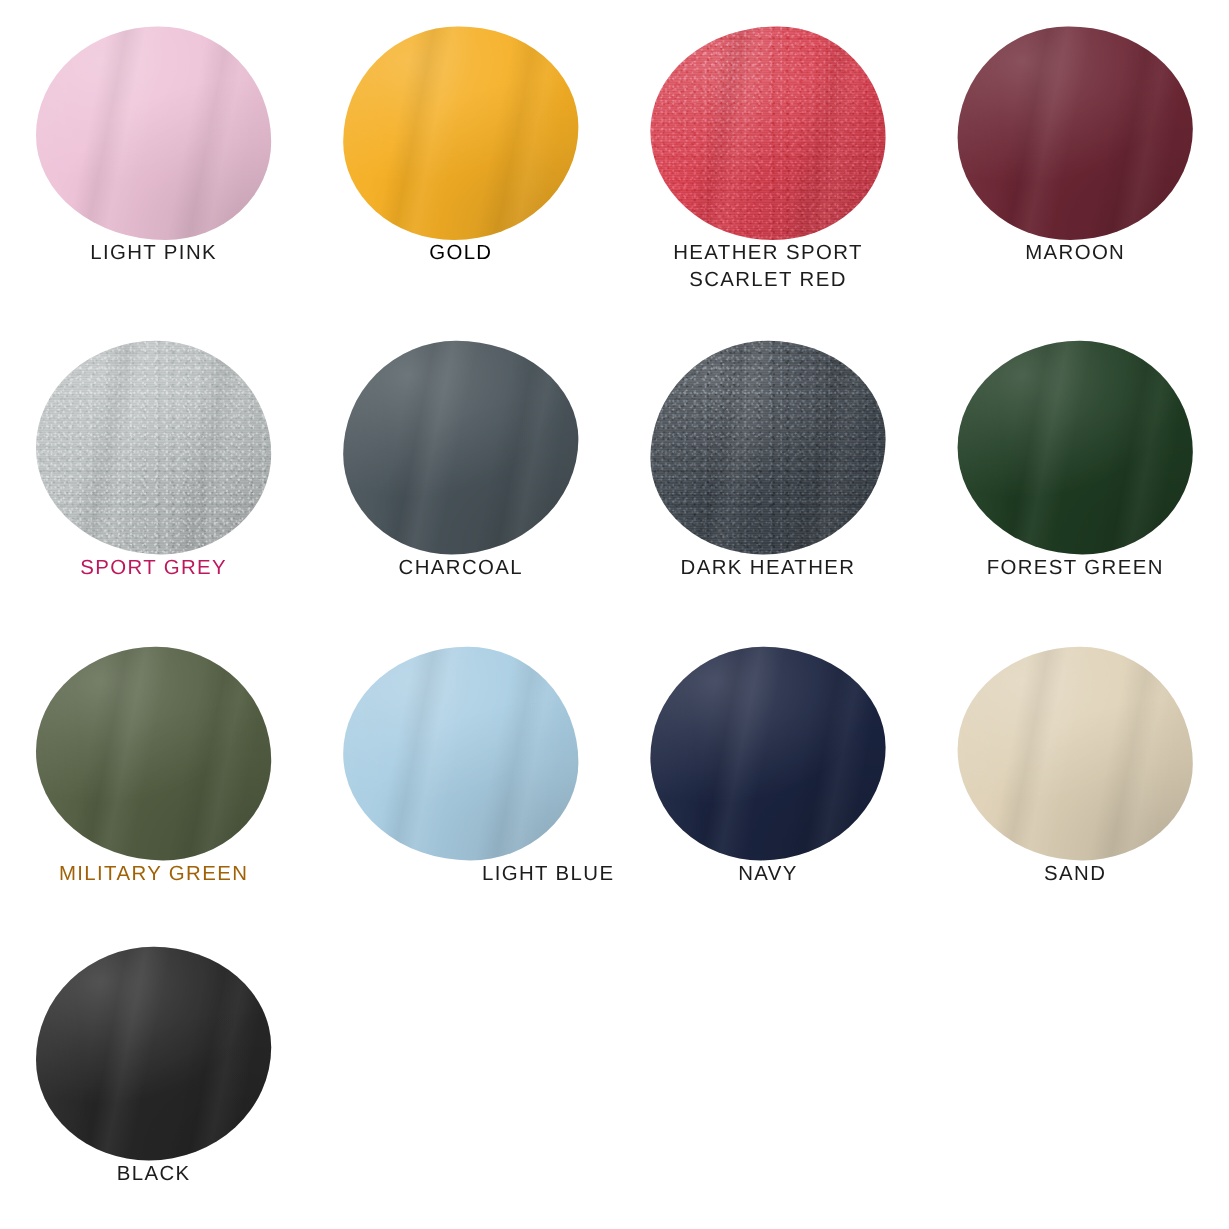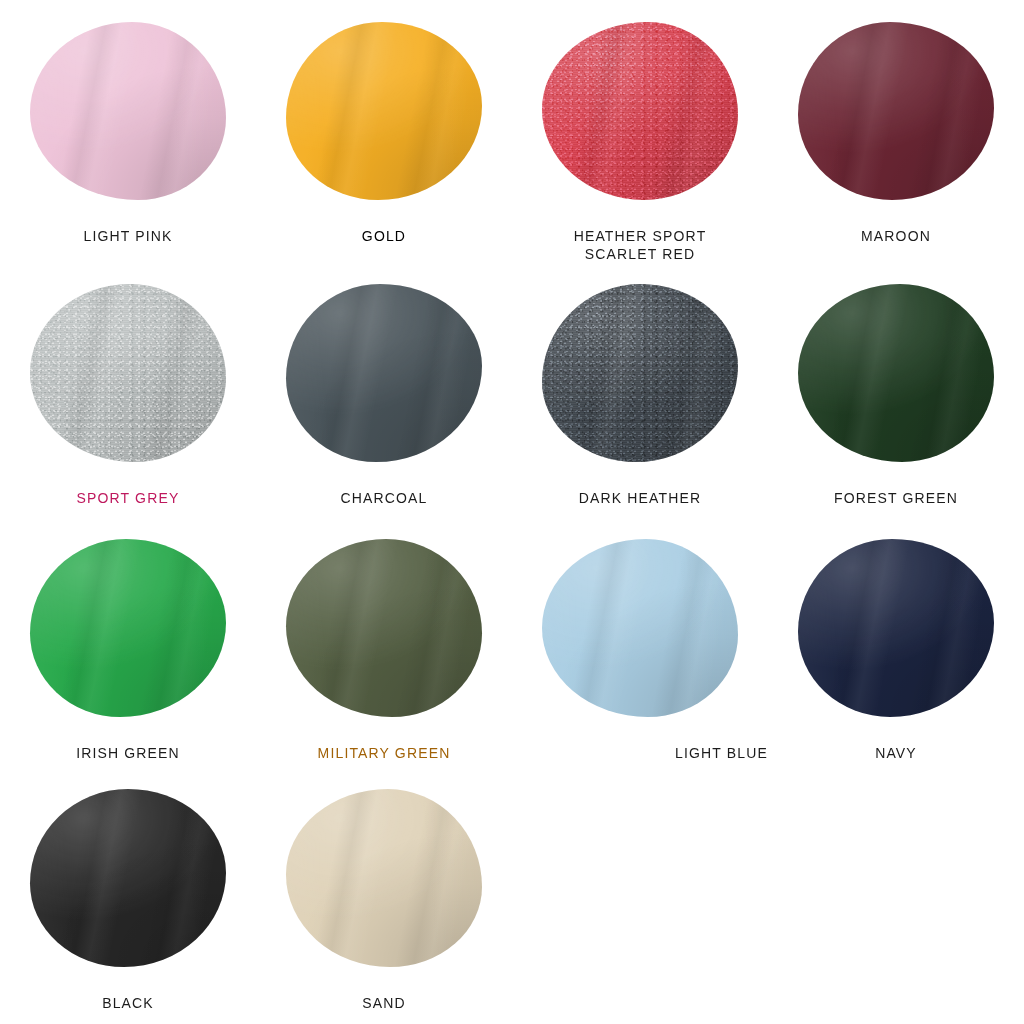--- a/index.html
+++ b/index.html
@@ -131,25 +131,25 @@
       rgba(255,255,255,0.14) 1px,
       rgba(0,0,0,0.10) 1px,
       rgba(0,0,0,0.10) 2px);
   }
 
   .blob:not(.heather) .speckle,
   .blob:not(.heather) .knit { display: none; }
 
   
   .swatch-label {
-    margin-top: 28px;
+    margin-top: 0;
     width: 100%;
     text-align: center;
     font-family: "Liberation Sans", sans-serif;
-    font-size: 14px;
+    font-size: 17px;
     font-weight: 400;
     letter-spacing: 1.15px;
     line-height: 1.28;
     color: #1c1c1c;
     text-transform: uppercase;
     white-space: pre-line;
   }
 </style>
 </head>
 <body>
@@ -208,47 +208,41 @@
       <div class="swatch-label" style="color: rgb(28, 28, 28);">DARK HEATHER</div>
     </div>
     <div class="swatch-cell">
       <div class="blob-wrap">
         <div class="blob" style="background-color: rgb(31, 60, 34); border-radius: 52% 48% 47% 53% / 50% 52% 48% 50%;"></div>
       </div>
       <div class="swatch-label" style="color: rgb(28, 28, 28);">FOREST GREEN</div>
     </div>
     <div class="swatch-cell">
       <div class="blob-wrap">
-        <div class="blob" style="background-color: rgb(39, 169, 75); border-radius: 49% 51% 54% 46% / 53% 47%;"></div>
-      </div>
-      <div class="swatch-label" style="color: rgb(28, 28, 28);">IRISH GREEN</div>
-    </div>
-    <div class="swatch-cell">
-      <div class="blob-wrap">
         <div class="blob" style="background-color: rgb(84, 95, 67); border-radius: 51% 49% 46% 54% / 49% 53% 47% 51%;"></div>
       </div>
       <div class="swatch-label" style="color: #a16207;">MILITARY GREEN</div>
     </div>
     <div class="swatch-cell">
       <div class="blob-wrap">
         <div class="blob" style="background-color: rgb(170, 206, 227); border-radius: 53% 47% 46% 54% / 50% 54% 46% 50%;"></div>
       </div>
       <div class="swatch-label" style="color: rgb(28, 28, 28); text-align: right;">LIGHT BLUE</div>
     </div>
     <div class="swatch-cell">
       <div class="blob-wrap">
         <div class="blob" style="background-color: rgb(27, 36, 64); border-radius: 48% 52% 53% 47% / 52% 47% 53% 48%;"></div>
       </div>
       <div class="swatch-label" style="color: rgb(28, 28, 28);">NAVY</div>
     </div>
     <div class="swatch-cell">
       <div class="blob-wrap">
+        <div class="blob" style="background-color: rgb(223, 210, 184); border-radius: 52% 48% 47% 53% / 48% 55% 45% 52%;"></div>
+      </div>
+      <div class="swatch-label" style="color: rgb(28, 28, 28);">SAND</div>
+    </div>
+    <div class="swatch-cell">
+      <div class="blob-wrap">
         <div class="blob" style="background-color: rgb(39, 39, 39); border-radius: 50% 50% 52% 48% / 53% 47%;"></div>
       </div>
       <div class="swatch-label" style="color: rgb(28, 28, 28);">BLACK</div>
     </div>
-    <div class="swatch-cell">
-      <div class="blob-wrap">
-        <div class="blob" style="background-color: rgb(223, 210, 184); border-radius: 52% 48% 47% 53% / 48% 55% 45% 52%;"></div>
-      </div>
-      <div class="swatch-label" style="color: rgb(28, 28, 28);">SAND</div>
-    </div>
   </div>
 
 </body></html>

